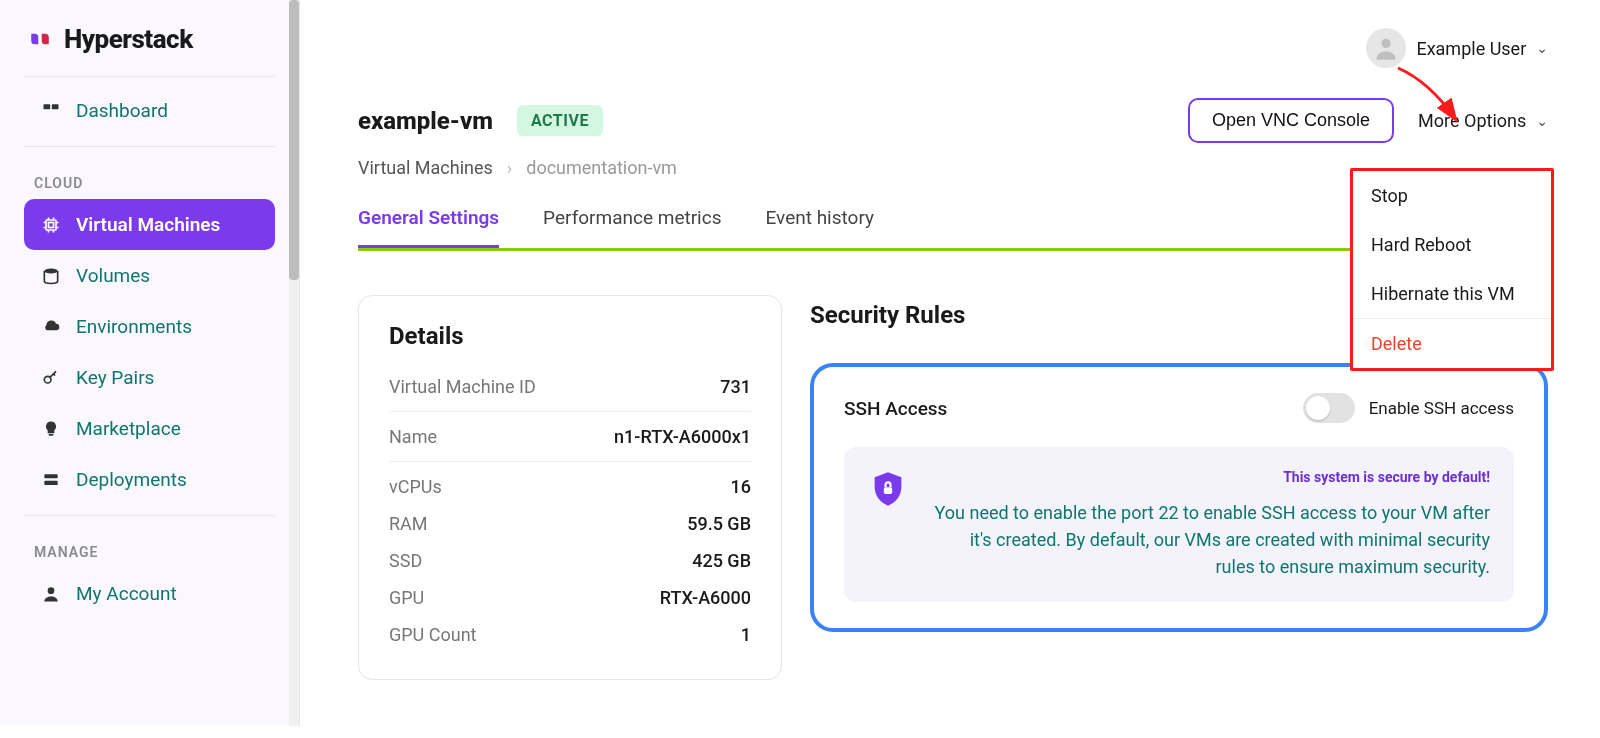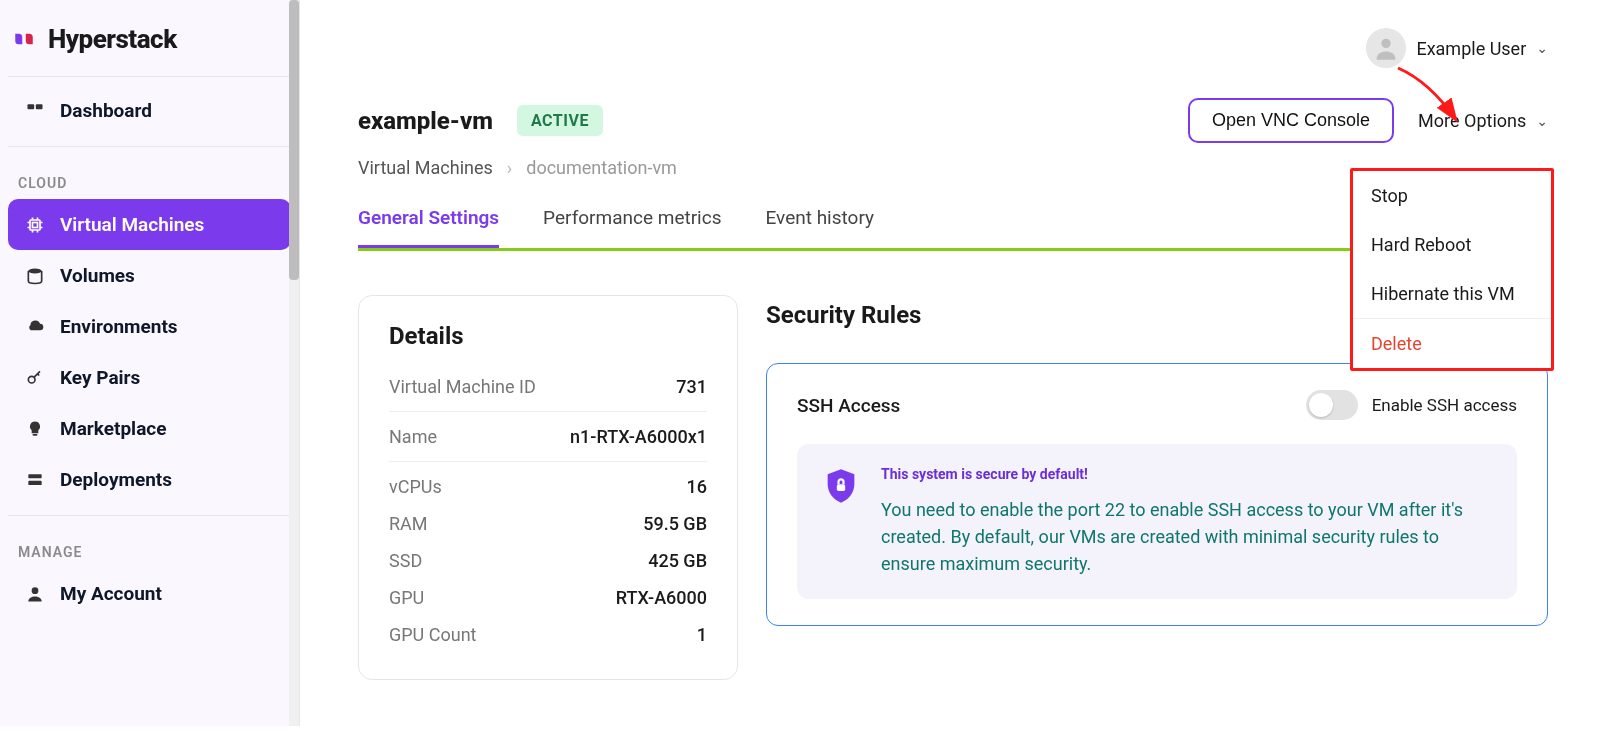--- a/index.html
+++ b/index.html
@@ -1,24 +1,24 @@
 <!DOCTYPE html>
 <html><head>
 <meta charset="utf-8">
 <style>
 * { box-sizing: border-box; margin: 0; padding: 0; }
 body { font-family: -apple-system, BlinkMacSystemFont, "Segoe UI", Roboto, sans-serif; background: #fff; color: #1a1a1a; width: 1600px; height: 738px; overflow: hidden; position: relative; }
 
 
-.sidebar { position: absolute; left: 0; top: 0; width: 300px; height: 726px; background: #faf7ff; border-right: 1px solid #e8e4f0; padding: 20px 8px; }
+.sidebar { position: absolute; left: 0; top: 0; width: 300px; height: 726px; background: #faf7ff; border-right: 1px solid #e8e4f0; padding: 20px 24px; }
 .logo { display: flex; align-items: center; gap: 10px; padding: 4px 10px 22px 2px; border-bottom: 1px solid #e8e4f0; margin-bottom: 8px; }
 .logo-mark { width: 28px; height: 28px; }
 .logo-text { font-size: 26px; font-weight: 800; letter-spacing: -0.5px; }
 .sidebar-section-label { font-size: 14px; font-weight: 600; color: #8a8a8a; letter-spacing: 1px; padding: 18px 10px 8px; }
-.nav-item { display: flex; align-items: center; gap: 14px; padding: 14px 16px; border-radius: 10px; font-size: 19px; color: #0f172a; cursor: pointer; font-weight: bold; }
+.nav-item { display: flex; align-items: center; gap: 14px; padding: 14px 16px; border-radius: 10px; font-size: 19px; color: #0f766e; cursor: pointer; }
 .nav-item.active { background: #7c3aed; color: #fff; font-weight: 600; }
 .nav-item .icon { width: 22px; height: 22px; display: inline-flex; align-items: center; justify-content: center; }
 .nav-divider { border-top: 1px solid #e8e4f0; margin: 10px 0; }
 .scrollbar { position: absolute; right: 0; top: 0; width: 10px; height: 100%; background: #f0f0f0; }
 .scrollbar-thumb { position: absolute; top: 0; width: 10px; height: 280px; background: #bdbdbd; border-radius: 4px; }
 
 
 .main { position: absolute; left: 310px; top: 0; right: 4px; height: 738px; padding: 24px 48px 0 48px; }
 .topbar { display: flex; justify-content: flex-end; align-items: center; height: 48px; margin-bottom: 26px; }
 .user-chip { display: flex; align-items: center; gap: 10px; font-size: 18px; cursor: pointer; }
@@ -35,32 +35,32 @@
 .breadcrumbs { display: flex; align-items: center; gap: 14px; color: #555; font-size: 18px; margin-bottom: 20px; }
 .breadcrumb-sep { color: #bbb; }
 .breadcrumb-current { color: #999; }
 
 .tabs { display: flex; gap: 44px; border-bottom: 3px solid #84cc16; margin-bottom: 44px; }
 .tab { padding: 8px 0 16px; font-size: 19px; color: #444; cursor: pointer; border-bottom: 3px solid transparent; }
 .tab.active { color: #7c3aed; font-weight: 600; border-bottom-color: #7c3aed; }
 
 .content-row { display: flex; gap: 28px; align-items: flex-start; }
 .card { border: 1px solid #e6e6e6; border-radius: 14px; padding: 26px 30px; }
-.details-card { width: 380px; }
+.details-card { width: 424px; }
 .details-card h2 { font-size: 24px; font-weight: 700; margin-bottom: 18px; }
 .detail-row { display: flex; justify-content: space-between; align-items: flex-start; padding: 8px 0; font-size: 18px; }
 .detail-row.sep { border-bottom: 1px solid #eee; padding-bottom: 14px; margin-bottom: 6px; }
 .detail-label { color: #777; max-width: 160px; }
 .detail-value { font-weight: 500; text-align: right; max-width: 180px; }
 
 .security-col { flex: 1; }
 .security-header { display: flex; justify-content: space-between; align-items: center; margin-bottom: 28px; }
 .security-header h2 { font-size: 24px; font-weight: 700; }
 .edit-rules-btn { border: 2px solid #7c3aed; color: #111; background: #fff; padding: 8px 18px; border-radius: 10px; font-size: 17px; cursor: pointer; }
-.security-card { border: 1px solid #3b82f6; border-radius: 12px; padding: 26px 30px; }
+.security-card { border: 4px solid #3b82f6; border-radius: 23px; padding: 26px 30px; text-align: right; }
 .ssh-row { display: flex; justify-content: space-between; align-items: center; margin-bottom: 24px; }
 .ssh-label { font-size: 19px; font-weight: 500; }
 .toggle-wrap { display: flex; align-items: center; gap: 14px; }
 .toggle { width: 52px; height: 30px; background: #e2e2e2; border-radius: 16px; position: relative; cursor: pointer; }
 .toggle-knob { position: absolute; left: 3px; top: 3px; width: 24px; height: 24px; background: #fff; border-radius: 50%; box-shadow: 0 1px 2px rgba(0,0,0,0.2); }
 .toggle-label { font-size: 17px; }
 .info-box { background: #f4f2fb; border-radius: 12px; padding: 22px 24px; display: flex; gap: 20px; }
 .shield-icon { width: 40px; height: 40px; flex-shrink: 0; }
 .info-title { color: #6b2fd6; font-weight: 700; font-size: 14px; margin-bottom: 14px; }
 .info-text { font-size: 18px; line-height: 1.5; color: #0f766e; }

